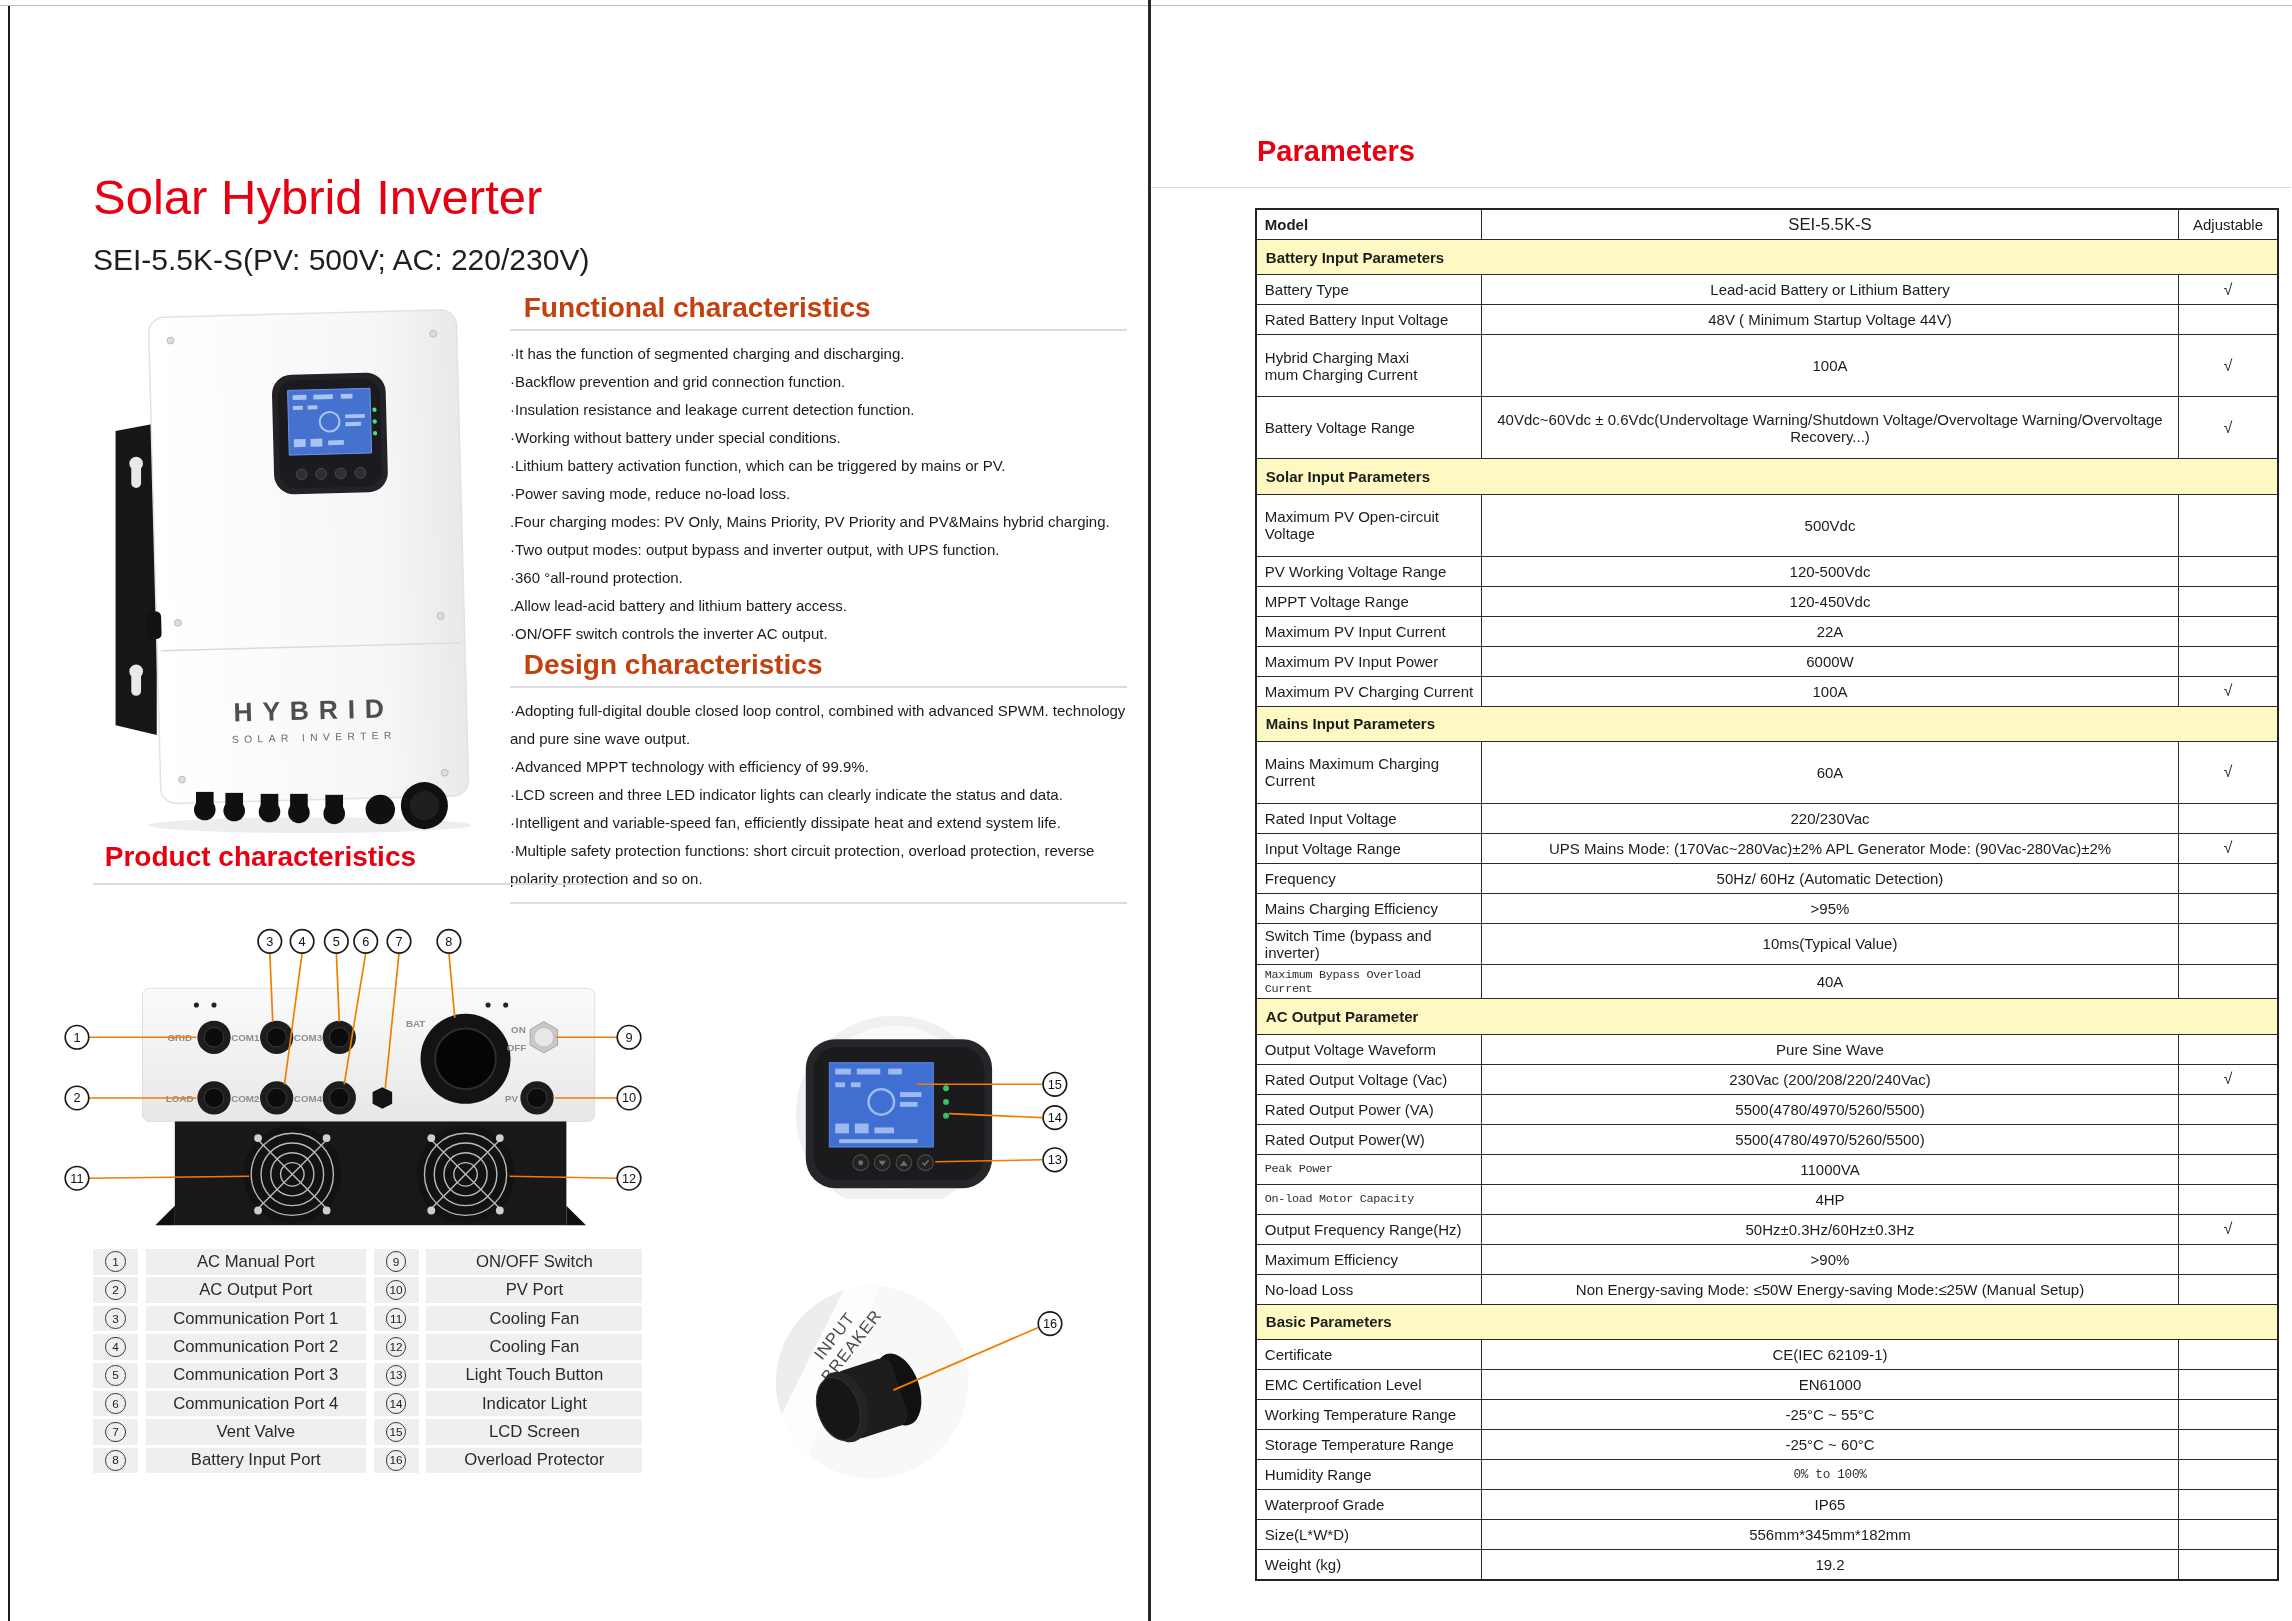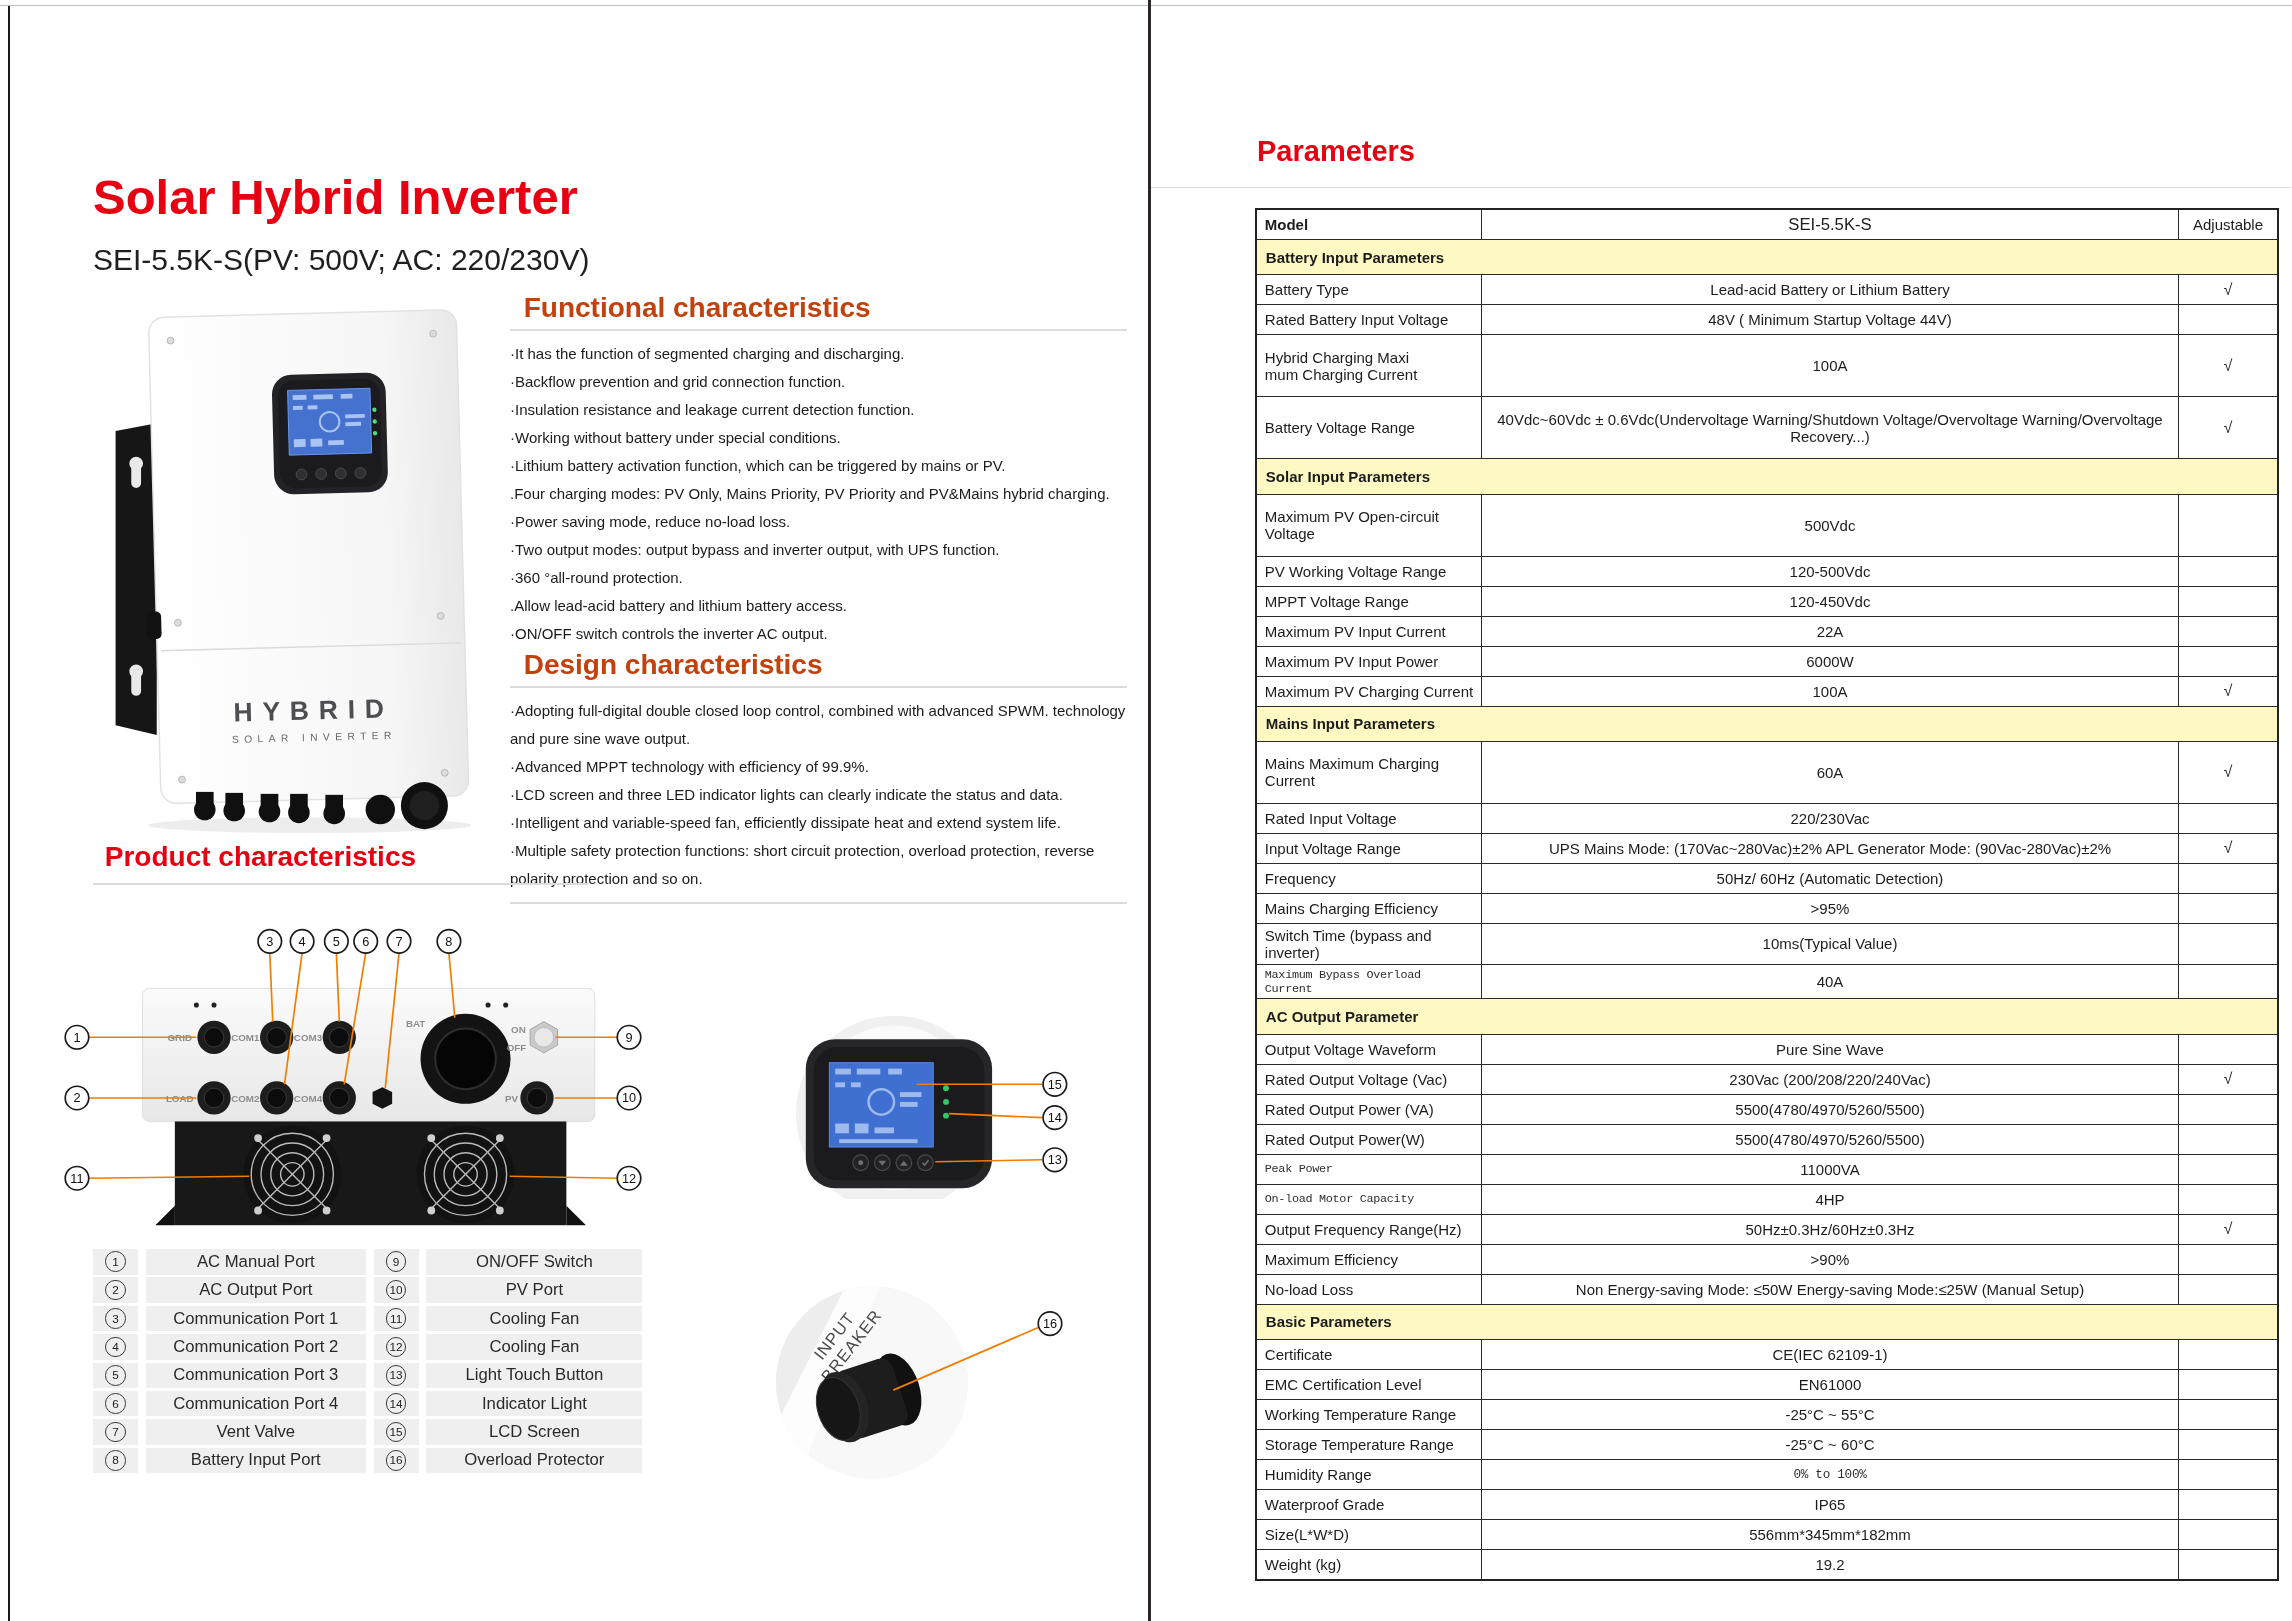--- a/index.html
+++ b/index.html
@@ -8,21 +8,21 @@
     font-family:"Liberation Sans", sans-serif; color:#1c1c1c; overflow:hidden;
   }
   .abs { position:absolute; }
 
   
   .top-hair   { left:0; top:4.9px; width:2293px; height:1px; background:#bdbdbd; }
   .edge-left  { left:7.8px; top:5.9px; width:2px; height:1615px; background:#1a1a1a; }
   .gutter     { left:1148px; top:0; width:2.9px; height:1621px; background:#2b2627; }
 
   
-  .doc-title { left:93px; top:169px; font-size:49px; font-weight:bold; color:#e60012; letter-spacing:0; }
+  .doc-title { left:93px; top:169px; font-size:49px; font-weight:normal; color:#e60012; letter-spacing:0; }
   .doc-sub   { left:93px; top:243px; font-size:30px; color:#1f1f1f; }
 
   .feat-sec { width:617px; }
   .feat-sec h2 { margin:0 0 4.9px 13.7px; font-size:28px; font-weight:bold; color:#c2410c; }
   .rule { height:2px; background:#dcdcdc; }
   .feat-sec ul { list-style:none; margin:8.8px 0 0 0; padding:0; font-size:15px; line-height:28px; color:#1b1b1b; }
   .rule-bottom { margin-top:9.8px; }
 
   .prod-h { left:93px; top:841px; width:495px; }
   .prod-h h2 { margin:0 0 9.8px 11.8px; font-size:28px; font-weight:bold; color:#e60012; }
@@ -149,22 +149,22 @@
 
 <div class="abs feat-sec" style="left:510px;top:292px">
   <h2>Functional characteristics</h2>
   <div class="rule"></div>
   <ul>
       <li>·It has the function of segmented charging and discharging.</li>
       <li>·Backflow prevention and grid connection function.</li>
       <li>·Insulation resistance and leakage current detection function.</li>
       <li>·Working without battery under special conditions.</li>
       <li>·Lithium battery activation function, which can be triggered by mains or PV.</li>
+      <li>·Power saving mode, reduce no-load loss.</li>
       <li>.Four charging modes: PV Only, Mains Priority, PV Priority and PV&amp;Mains hybrid charging.</li>
-      <li>·Power saving mode, reduce no-load loss.</li>
       <li>·Two output modes: output bypass and inverter output, with UPS function.</li>
       <li>·360 °all-round protection.</li>
       <li>.Allow lead-acid battery and lithium battery access.</li>
       <li>·ON/OFF switch controls the inverter AC output.</li>
     </ul>
 </div>
 
 <div class="abs feat-sec" style="left:510px;top:649px">
   <h2>Design characteristics</h2>
   <div class="rule"></div>

